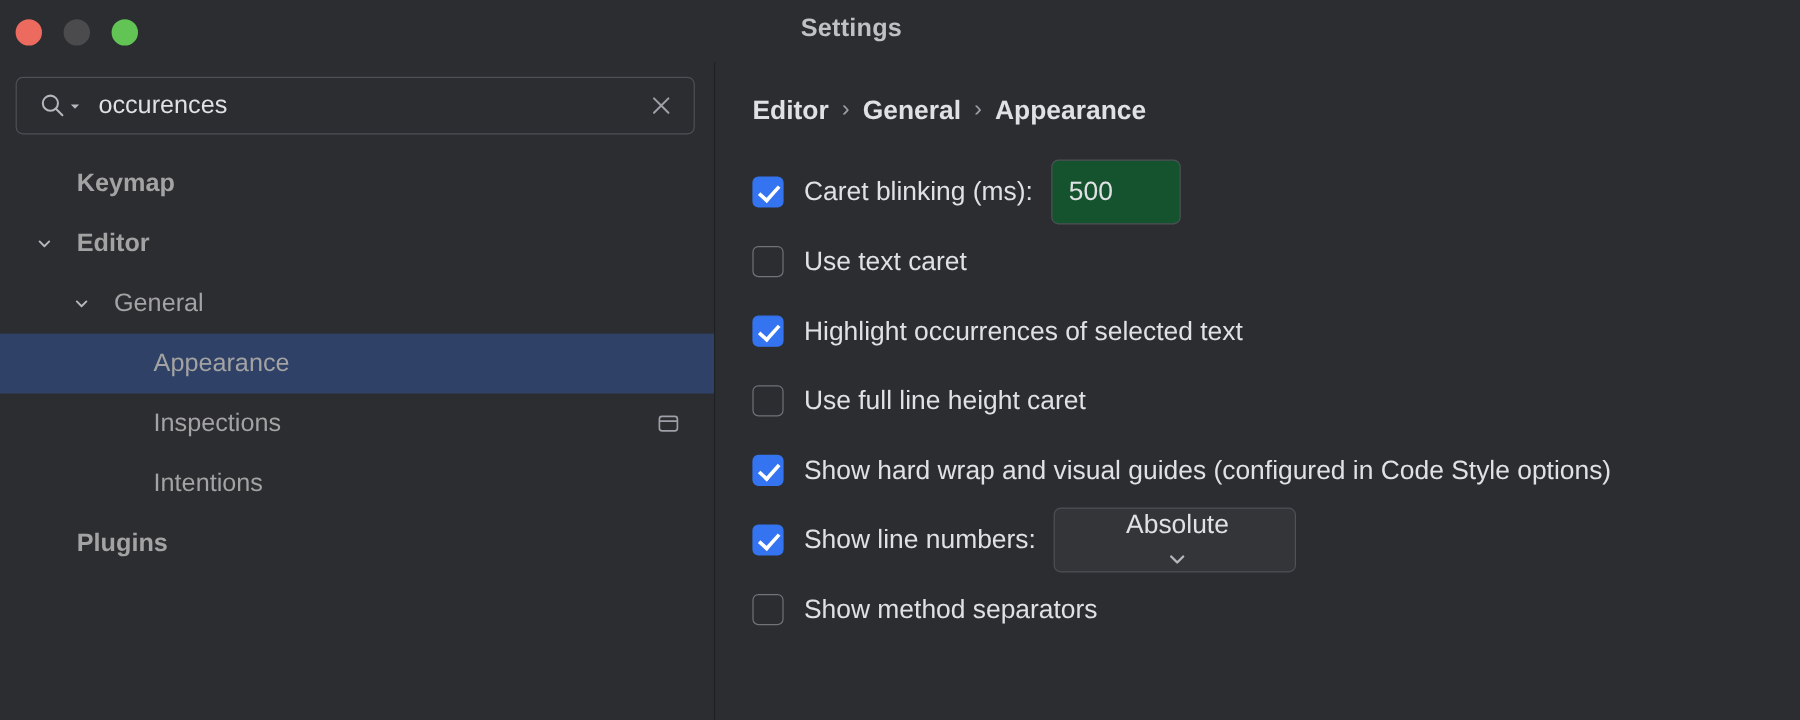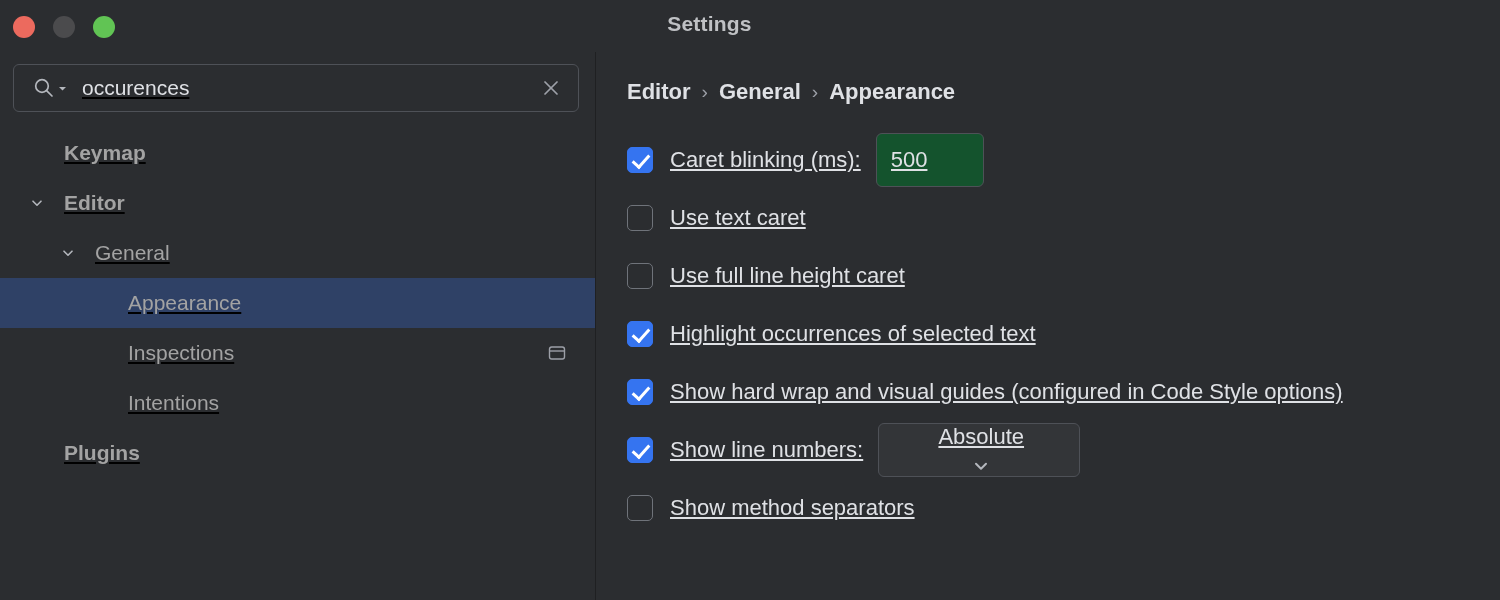--- a/index.html
+++ b/index.html
@@ -25,21 +25,21 @@
     text-align:center; font-size:21px; font-weight:bold;
     color:#bfc1c4; letter-spacing:.2px;
   }
 
   
   .body { flex:1 1 auto; display:flex; min-height:0; }
 
   
   .sidebar {
     width:596px; flex:0 0 596px; background:#2b2d30;
-    border-right:1px solid #1f2022; position:relative;text-decoration:underline;
+    border-right:1px solid #1f2022; position:relative;
   }
 
   .search-wrap { padding:12px 16px 0 13px; }
   .search-field {
     position:relative; height:48px; background:#2b2d30;
     border:1px solid #4e5157; border-radius:6px;
     display:flex; align-items:center;
   }
   .search-icon { position:absolute; left:19px; top:50%; transform:translateY(-50%); display:flex; align-items:center; gap:3px; }
   .search-input {
@@ -81,21 +81,21 @@
     margin-top:27px; font-size:22px; font-weight:bold; color:#dfe1e5;
     white-space:nowrap;
   }
   .crumb { cursor:pointer; }
   .crumb.last { cursor:default; }
   .crumb-sep { color:#9da0a8; font-weight:normal; font-size:19px; }
 
   .options { margin-top:26px; }
   .opt-row {
     display:flex; align-items:center; height:58px;
-    color:#dfe1e5; font-size:22px; white-space:nowrap;text-decoration:underline;
+    color:#dfe1e5; font-size:22px; white-space:nowrap;
   }
 
   .cb {
     width:26px; height:26px; flex:0 0 26px;
     border-radius:5px; position:relative; cursor:pointer;
     background:#2b2d30; border:1.6px solid #6f737a;
   }
   .cb.checked { background:#3574f0; border-color:#3574f0; }
   .cb.checked::after {
     content:""; position:absolute; left:8px; top:3px;
@@ -212,26 +212,26 @@
           <div class="opt-row">
             <span class="cb checked"></span>
             <span class="opt-label">Caret blinking (ms):</span>
             <input type="text" class="num-input" value="500" style="">
           </div>
           <div class="opt-row">
             <span class="cb"></span>
             <span class="opt-label">Use text caret</span>
           </div>
           <div class="opt-row">
+            <span class="cb checked"></span>
+            <span class="opt-label">Highlight occurrences of selected text</span>
+          </div>
+          <div class="opt-row">
             <span class="cb"></span>
             <span class="opt-label">Use full line height caret</span>
-          </div>
-          <div class="opt-row">
-            <span class="cb checked"></span>
-            <span class="opt-label">Highlight occurrences of selected text</span>
           </div>
           <div class="opt-row">
             <span class="cb checked"></span>
             <span class="opt-label">Show hard wrap and visual guides (configured in Code Style options)</span>
           </div>
           <div class="opt-row">
             <span class="cb checked"></span>
             <span class="opt-label">Show line numbers:</span>
             <div class="combo">
               <span>Absolute</span>

